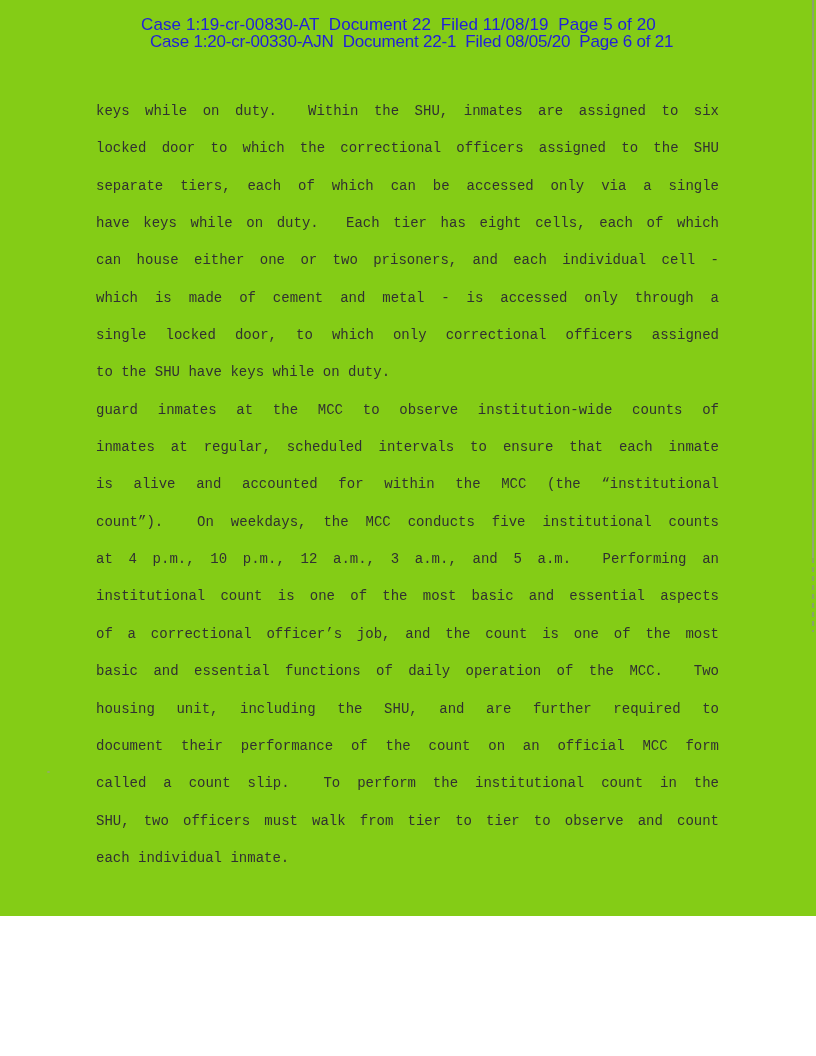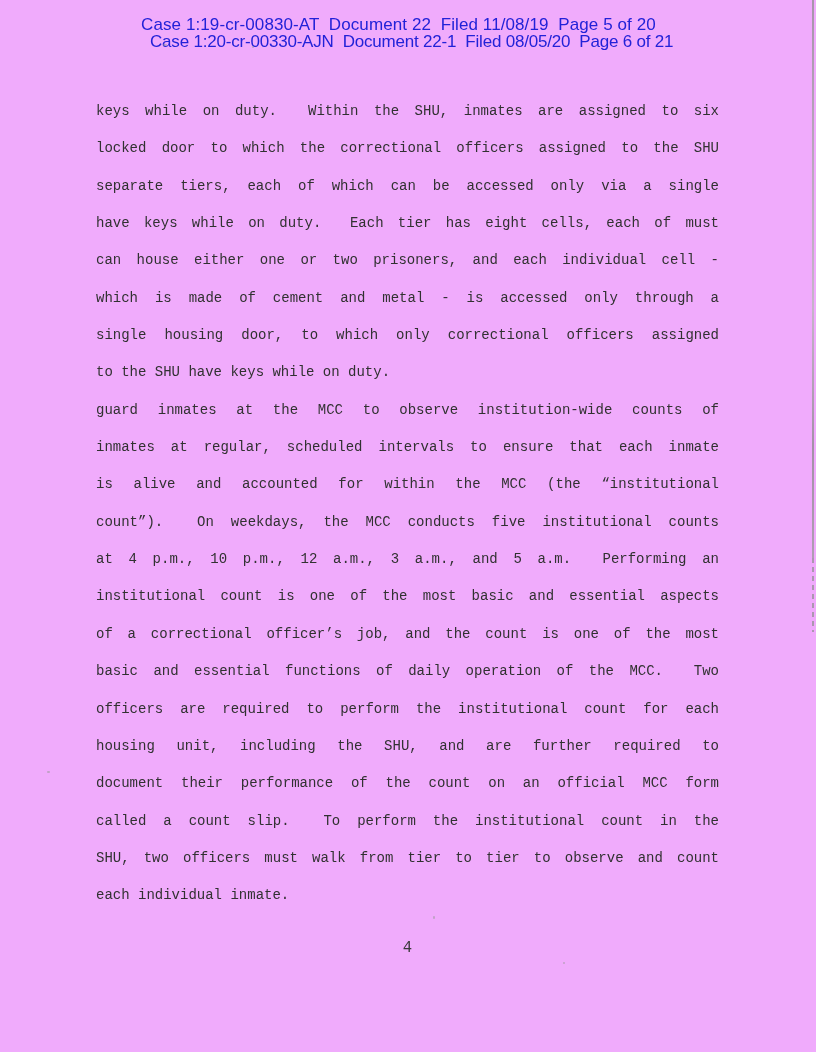--- a/index.html
+++ b/index.html
@@ -1,20 +1,20 @@
 <!DOCTYPE html>
 <html><head>
 <meta charset="utf-8">
 <style>
   html, body { margin: 0; padding: 0; background: #ffffff; }
   .page {
     position: relative;
     width: 816px;
-    height: 1052px;
-    background: #f0abfc;
+    height: 916px;
+    background: #84cc16;
     overflow: hidden;
     font-family: "Liberation Mono", "DejaVu Sans Mono", monospace;
   }
   
   .stamp {
     position: absolute;
     top: 15px;
     font-family: "Liberation Sans", sans-serif;
     font-size: 17px;
     font-weight: 400;
@@ -86,34 +86,33 @@
 
 <div class="page">
 
   <div class="stamp s1">Case 1:19-cr-00830-AT  Document 22  Filed 11/08/19  Page 5 of 20</div>
   <div class="stamp s2">Case 1:20-cr-00330-AJN  Document 22-1  Filed 08/05/20  Page 6 of 21</div>
 
   <div class="doc-body">
     <div class="line">keys while on duty.  Within the SHU, inmates are assigned to six</div>
     <div class="line">locked door to which the correctional officers assigned to the SHU</div>
     <div class="line">separate tiers, each of which can be accessed only via a single</div>
-    <div class="line">have keys while on duty.  Each tier has eight cells, each of must</div>
+    <div class="line">have keys while on duty.  Each tier has eight cells, each of which</div>
     <div class="line">can house either one or two prisoners, and each individual cell -</div>
     <div class="line">which is made of cement and metal - is accessed only through a</div>
-    <div class="line">single housing door, to which only correctional officers assigned</div>
+    <div class="line">single locked door, to which only correctional officers assigned</div>
     <div class="line flush">to the SHU have keys while on duty.</div>
     <div class="line">guard inmates at the MCC to observe institution-wide counts of</div>
     <div class="line">inmates at regular, scheduled intervals to ensure that each inmate</div>
     <div class="line">is alive and accounted for within the MCC (the “institutional</div>
     <div class="line">count”).  On weekdays, the MCC conducts five institutional counts</div>
     <div class="line">at 4 p.m., 10 p.m., 12 a.m., 3 a.m., and 5 a.m.  Performing an</div>
     <div class="line">institutional count is one of the most basic and essential aspects</div>
     <div class="line">of a correctional officer’s job, and the count is one of the most</div>
     <div class="line">basic and essential functions of daily operation of the MCC.  Two</div>
-    <div class="line">officers are required to perform the institutional count for each</div>
     <div class="line">housing unit, including the SHU, and are further required to</div>
     <div class="line">document their performance of the count on an official MCC form</div>
     <div class="line">called a count slip.  To perform the institutional count in the</div>
     <div class="line">SHU, two officers must walk from tier to tier to observe and count</div>
     <div class="line flush">each individual inmate.</div>
   </div>
 
   <div class="page-number">4</div>
 
   <div class="scan-line"></div>

